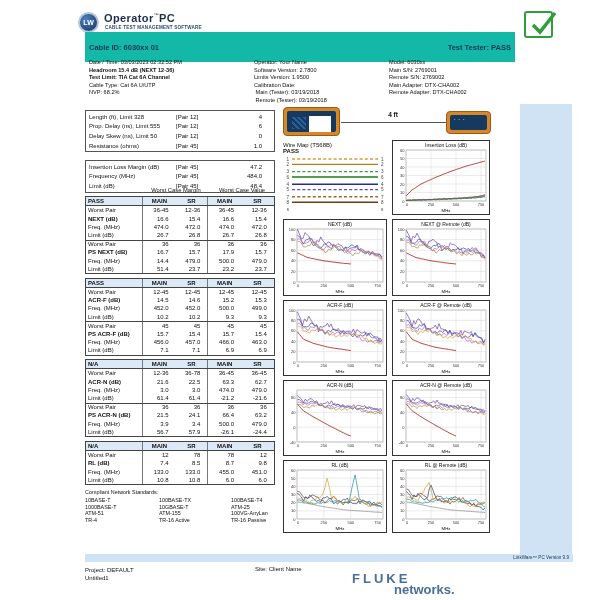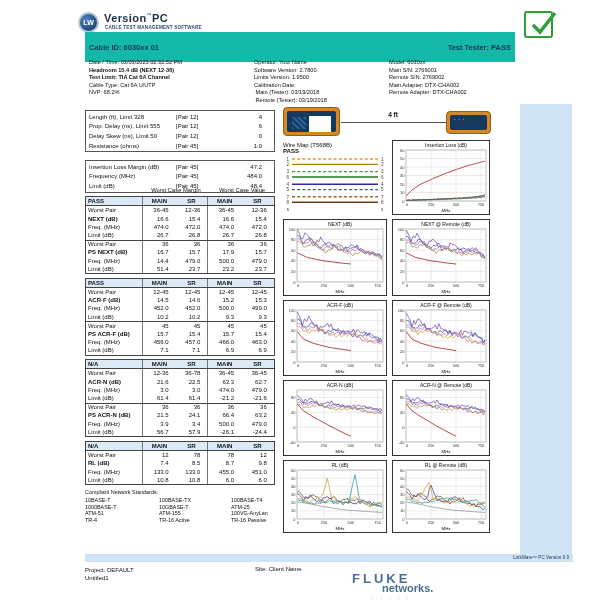--- a/index.html
+++ b/index.html
@@ -81,30 +81,30 @@
 
   
   .chart { border:1px solid #333; background:#fff; }
 
   
   #footer-bar { left:85px; top:554px; width:488px; height:8px; background:#cfe3f5; text-align:right; font-size:4.6px; color:#17365d; line-height:8px; padding-right:4px; }
   #proj { left:85px; top:566px; font-size:6px; line-height:8px; }
   #site { left:255px; top:566px; font-size:6px; }
   #fluke { left:352px; top:571px; color:#4a6e96; }
   #fluke .f1 { font-size:13px; font-weight:bold; letter-spacing:3px; }
-  #fluke .f2 { font-size:11px; font-weight:bold; margin-left:30px; margin-top:-4px; }
+  #fluke .f2 { font-size:13px; font-weight:bold; margin-left:42px; margin-top:-4px; }
   #fluke .dots { font-size:5px; letter-spacing:3px; margin-left:20px; color:#17365d; }
 </style>
 </head>
 <body>
 
 <div id="page">
 
   <div class="abs" id="lw-badge">LW</div>
-  <div class="abs" id="lw-name"><span>Version</span><span class="tm">™</span><span>PC</span></div>
+  <div class="abs" id="lw-name"><span>Operator</span><span class="tm">™</span><span>PC</span></div>
   <div class="abs" id="lw-tagline">CABLE TEST MANAGEMENT SOFTWARE</div>
 
   <div class="abs" id="check-box">
     <svg width="30" height="30" viewBox="0 0 30 30">
         <path d="M5 16 L12 23 L27 4" stroke="#2f9e38" stroke-width="3.5" fill="none"></path>
       </svg>
   </div>
 
   <div class="abs" id="cable-bar">
     <div>Cable ID: 6030xx  01</div>

